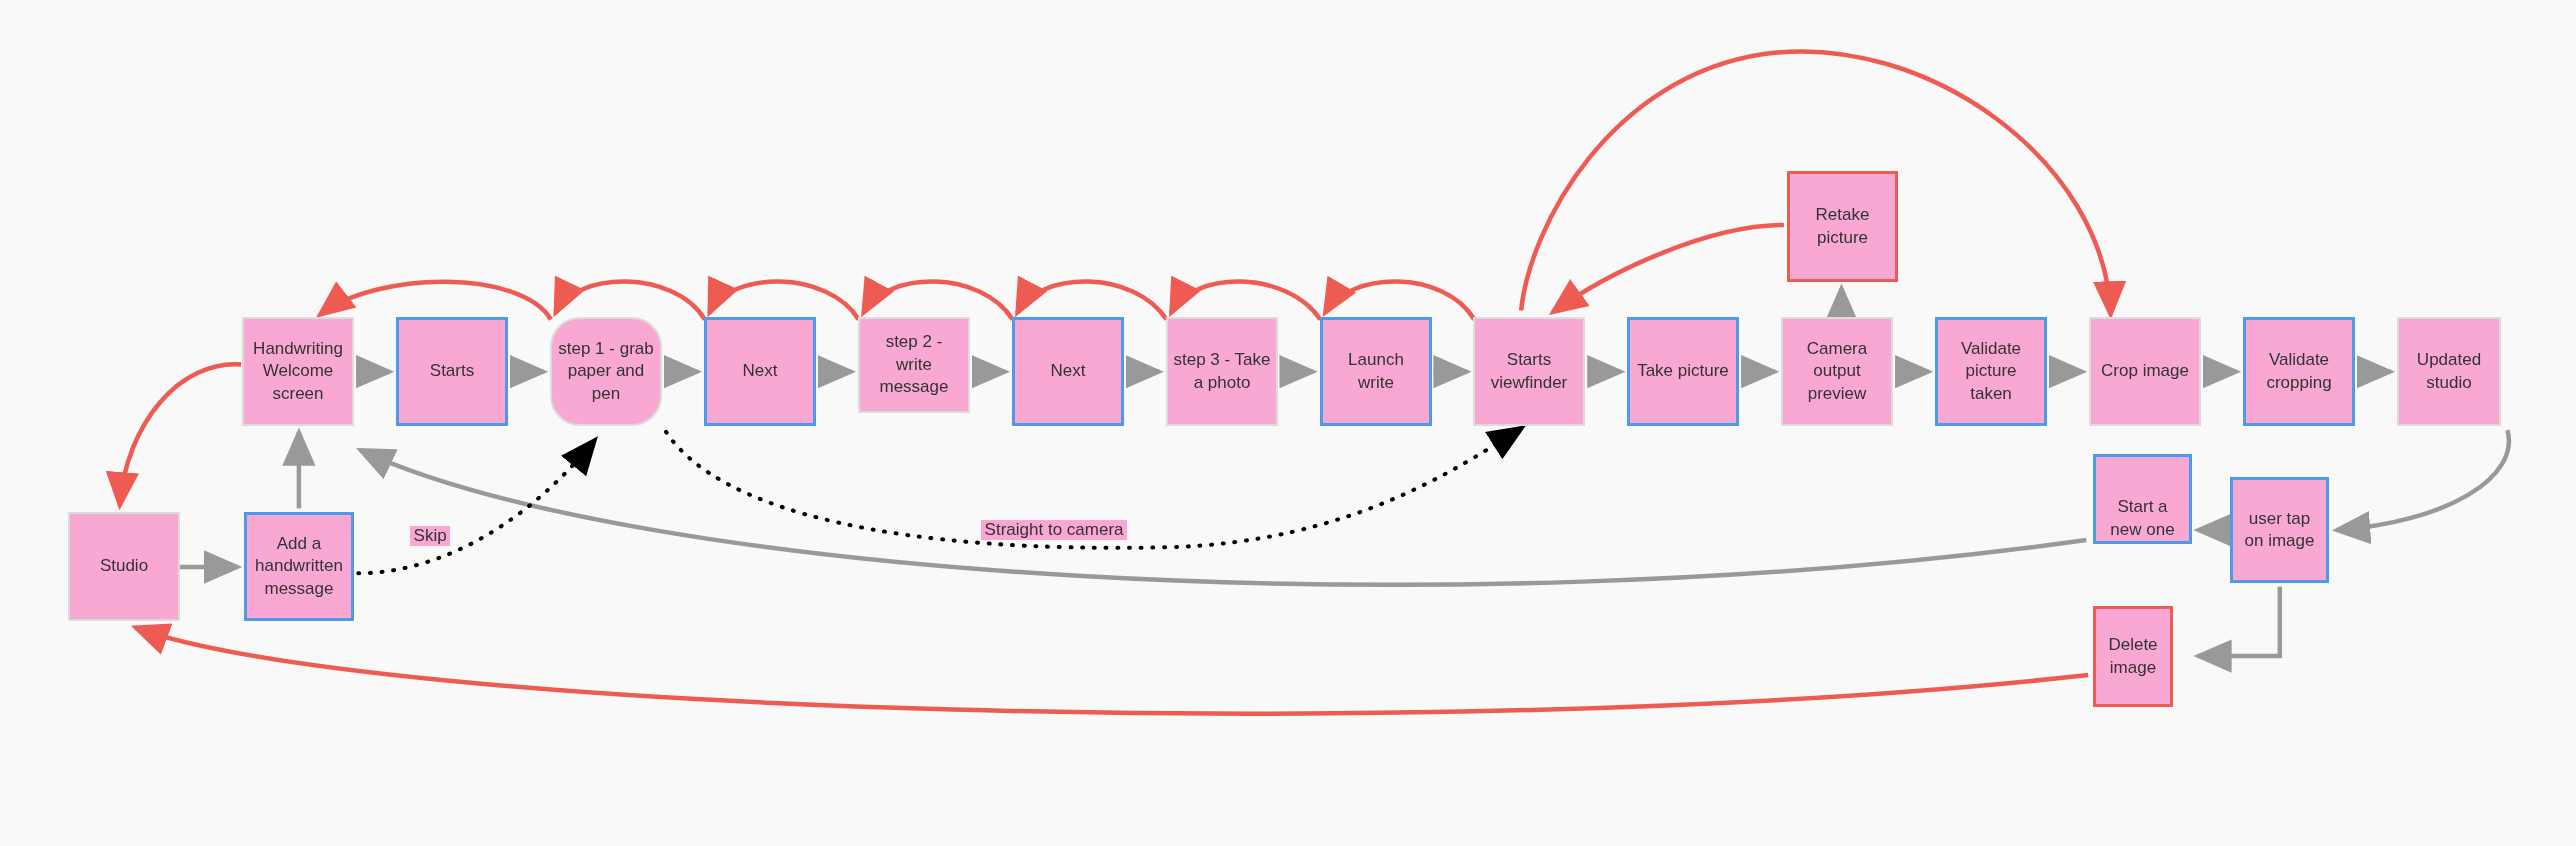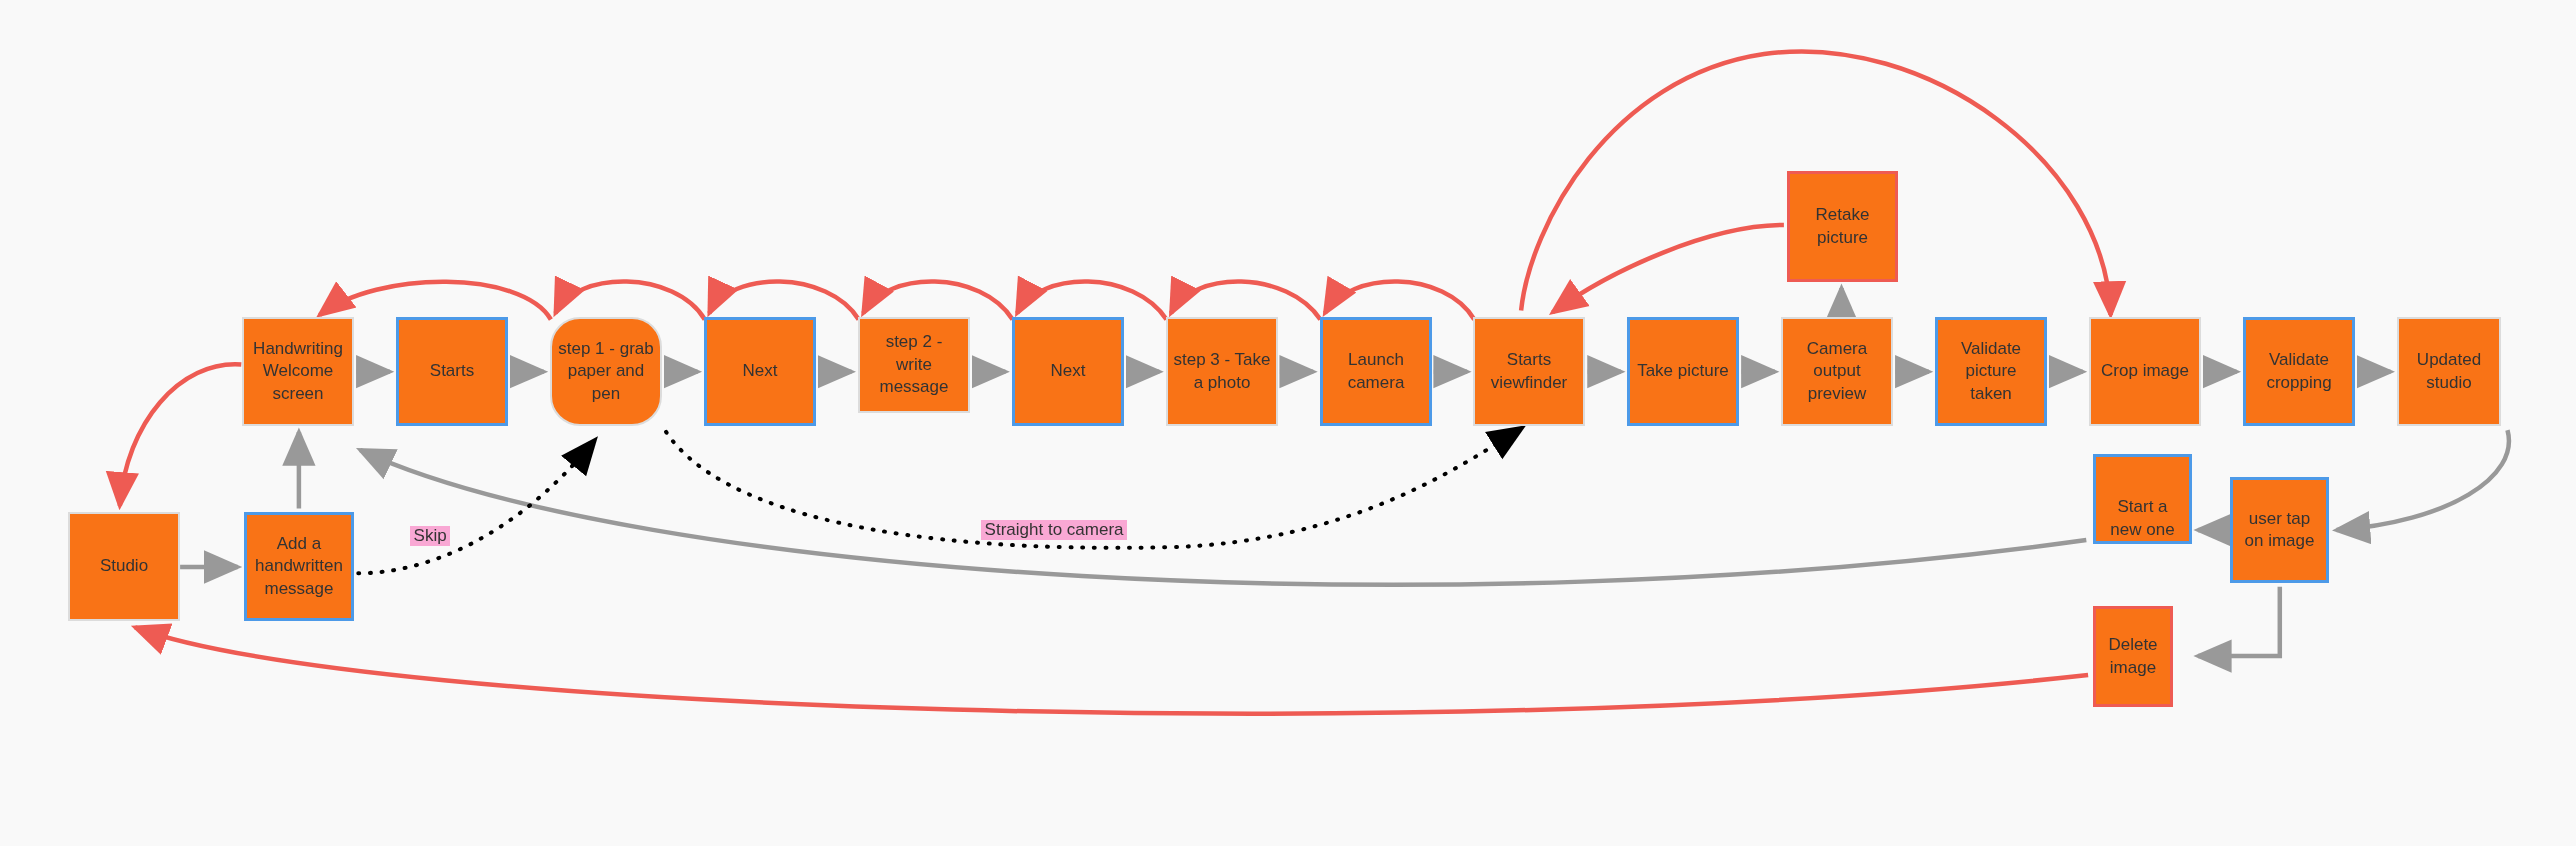--- a/index.html
+++ b/index.html
@@ -7,21 +7,21 @@
     width:2576px;height:846px;
     background:#f9f9f9;
     font-family:"Liberation Sans",sans-serif;
     overflow:hidden;
     position:relative;
   }
   #canvas{position:absolute;left:0;top:0;width:2576px;height:846px;}
   svg.edges{position:absolute;left:0;top:0;width:2576px;height:846px;overflow:visible;}
   .node{
     position:absolute;
-    background:#f97316;
+    background:#f9a8d4;
     box-sizing:border-box;
     display:flex;align-items:center;justify-content:center;
     text-align:center;
     color:#333333;
     font-size:17px;
     line-height:22.5px;
     z-index:5;
   }
   .node.grey{border:2.7px solid #dcdcdc;}
   .node.blue{border:3.6px solid #4d9ae8;}
@@ -117,21 +117,21 @@
   <div class="node grey" style="left:858px;top:317px;width:112px;height:96px;">
     <span>step 2 - write message</span>
   </div>
   <div class="node blue" style="left:1012px;top:317px;width:112px;height:109px;">
     <span>Next</span>
   </div>
   <div class="node grey" style="left:1166px;top:317px;width:112px;height:109px;">
     <span>step 3 - Take a photo</span>
   </div>
   <div class="node blue" style="left:1320px;top:317px;width:112px;height:109px;">
-    <span>Launch camera</span>
+    <span>Launch write</span>
   </div>
   <div class="node grey" style="left:1473px;top:317px;width:112px;height:109px;">
     <span>Starts viewfinder</span>
   </div>
   <div class="node blue" style="left:1627px;top:317px;width:112px;height:109px;">
     <span>Take picture</span>
   </div>
   <div class="node red" style="left:1787px;top:171px;width:111px;height:111px;">
     <span>Retake picture</span>
   </div>

